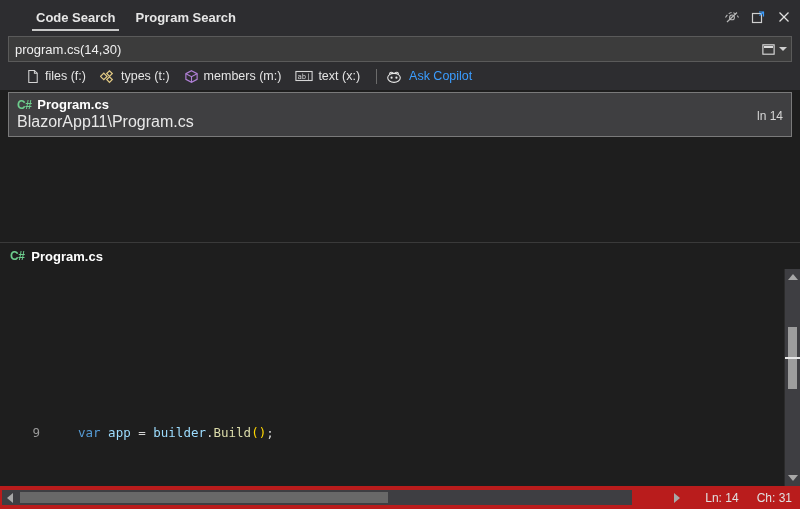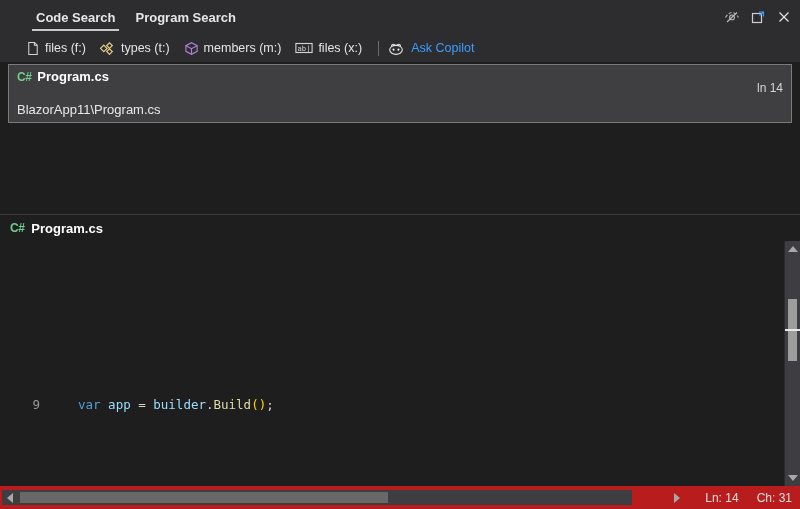--- a/index.html
+++ b/index.html
@@ -147,23 +147,23 @@
   .result-name {
     font-size: 13px; font-weight: bold; color: #ffffff;
   }
   .result-ln {
     position: absolute;
     right: 8px; top: 16px;
     font-size: 12px;
     color: #d6d6d6;
   }
   .result-path {
-    font-size: 13px;
+    font-size: 16px;
     color: #e8e8e8;
-    margin-top: 18px;
+    margin-top: 1px;
   }
 
   
   .preview {
     flex: 1 1 auto;
     background: #1e1e1e;
     display: flex;
     flex-direction: column;
     border-top: 1px solid #3a3a3a;
     min-height: 0;
@@ -362,20 +362,32 @@
       </div>
       <div class="win-btn">
         <svg width="16" height="16" viewBox="0 0 16 16">
           <line x1="3.5" y1="3.5" x2="12.5" y2="12.5" stroke="#e0e0e0" stroke-width="1.3"></line>
           <line x1="12.5" y1="3.5" x2="3.5" y2="12.5" stroke="#e0e0e0" stroke-width="1.3"></line>
         </svg>
       </div>
     </div>
   </div>
 
+  <div class="searchrow">
+    <div class="searchbox">
+      <div class="value" placeholder="Search code">program.cs(14,30)</div>
+      <div class="search-ctl">
+        <svg width="15" height="15" viewBox="0 0 16 16">
+          <rect x="2" y="3" width="12" height="10" fill="none" stroke="#dcdcdc" stroke-width="1.2"></rect>
+          <rect x="3.2" y="4.2" width="9.6" height="2.2" fill="#dcdcdc"></rect>
+        </svg>
+        <span class="caret-dn"></span>
+      </div>
+    </div>
+  </div>
 
   <div class="filterrow">
     <div class="filter">
       <svg width="14" height="15" viewBox="0 0 14 16">
         <path d="M2.5 1.5 h6 l3 3 v10 h-9 z" fill="none" stroke="#d6d6d6" stroke-width="1.1"></path>
         <path d="M8.5 1.5 v3 h3" fill="none" stroke="#d6d6d6" stroke-width="1.1"></path>
       </svg>
       <span>files (f:)</span>
     </div>
     <div class="filter">
@@ -391,21 +403,21 @@
         <path d="M8 1.8 L14 5 L14 11 L8 14.2 L2 11 L2 5 Z" fill="none" stroke="#b180d7" stroke-width="1.2"></path>
         <path d="M2 5 L8 8.2 L14 5 M8 8.2 L8 14.2" fill="none" stroke="#b180d7" stroke-width="1.2"></path>
       </svg>
       <span>members (m:)</span>
     </div>
     <div class="filter">
       <svg width="18" height="14" viewBox="0 0 20 14">
         <rect x="1" y="2" width="18" height="10" fill="none" stroke="#d6d6d6" stroke-width="1.2"></rect>
         <text x="10" y="10" font-size="8" fill="#d6d6d6" text-anchor="middle" font-family="DejaVu Sans Mono, monospace">ab|</text>
       </svg>
-      <span>files (x:)</span>
+      <span>text (x:)</span>
     </div>
     <div class="sep"></div>
     <div class="copilot-link">
       <svg width="18" height="15" viewBox="0 0 20 16">
         <ellipse cx="10" cy="9.5" rx="7" ry="5" fill="none" stroke="#e8e8e8" stroke-width="1.2"></ellipse>
         <circle cx="7.3" cy="9.3" r="1.2" fill="#e8e8e8"></circle>
         <circle cx="12.7" cy="9.3" r="1.2" fill="#e8e8e8"></circle>
         <path d="M5 5.6 C5 2.6 8 2.6 9.6 4.8" fill="none" stroke="#e8e8e8" stroke-width="1.2"></path>
         <path d="M15 5.6 C15 2.6 12 2.6 10.4 4.8" fill="none" stroke="#e8e8e8" stroke-width="1.2"></path>
       </svg>

